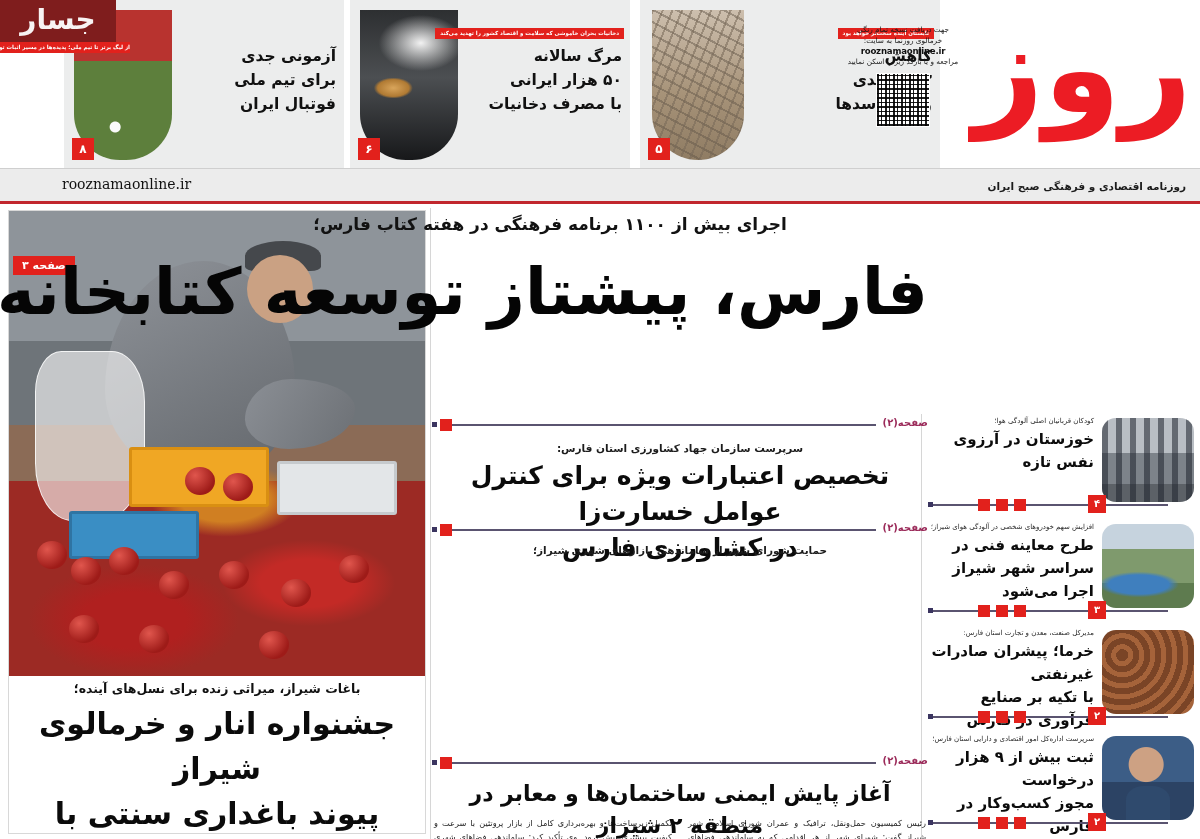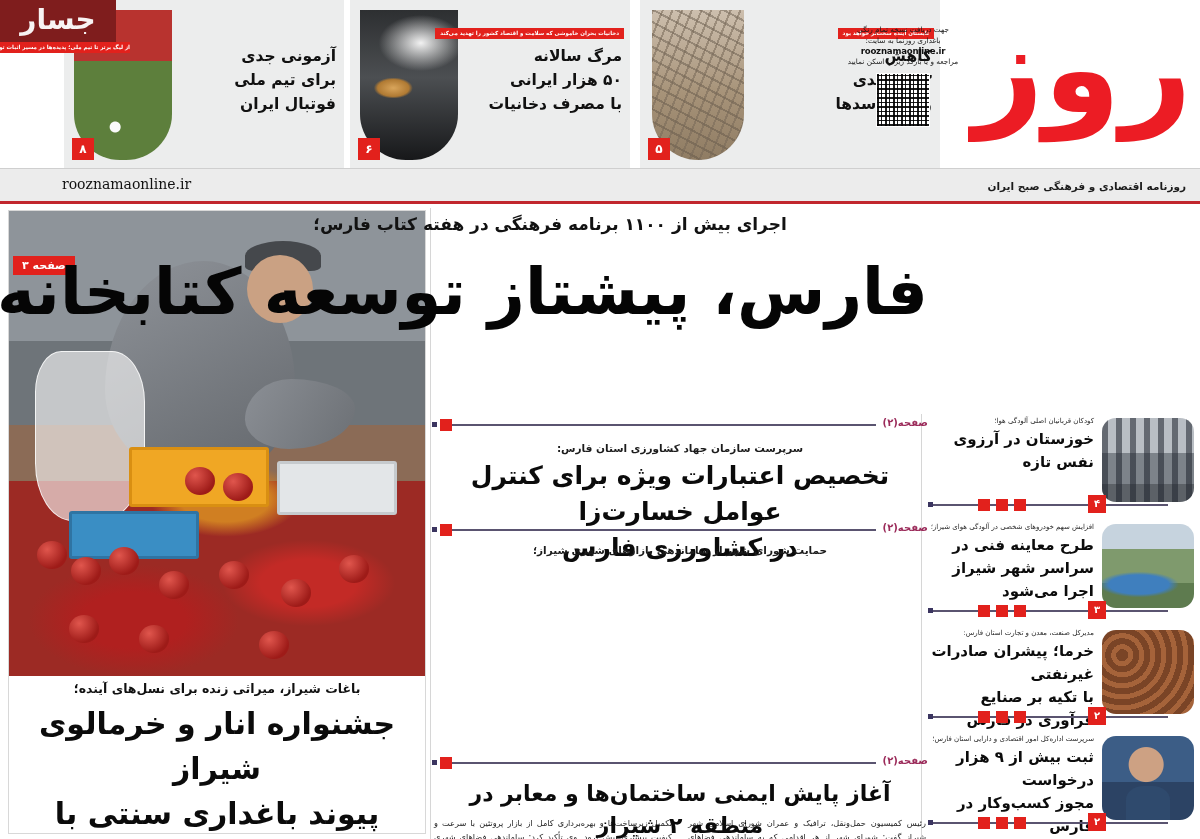--- a/index.html
+++ b/index.html
@@ -361,21 +361,21 @@
     <div class="teaser-logo-box">
       <div class="teaser-logo-text">جسار</div>
     </div>
     <div class="teaser-logo-kicker">از لیگ برتر تا تیم ملی؛ پدیده‌ها در مسیر اثبات توانایی</div>
 
     <div class="masthead">
       <div class="masthead-title">روزنما</div>
     </div>
     <div class="qr-block">
       <div class="qr-text">جهت دریافت نسخه تمام رنگی</div>
-      <div class="qr-text">باغداری روزنما به سایت:</div>
+      <div class="qr-text">خرمالوی روزنما به سایت:</div>
       <div class="qr-site">rooznamaonline.ir</div>
       <div class="qr-text">مراجعه و یا بارکد زیر را اسکن نمایید</div>
       <div class="qr-code"></div>
     </div>
   </div>
 
   <div class="infobar">
     <div class="infobar-right">روزنامه اقتصادی و فرهنگی صبح ایران</div>
     <div class="infobar-left">rooznamaonline.ir</div>
   </div>

